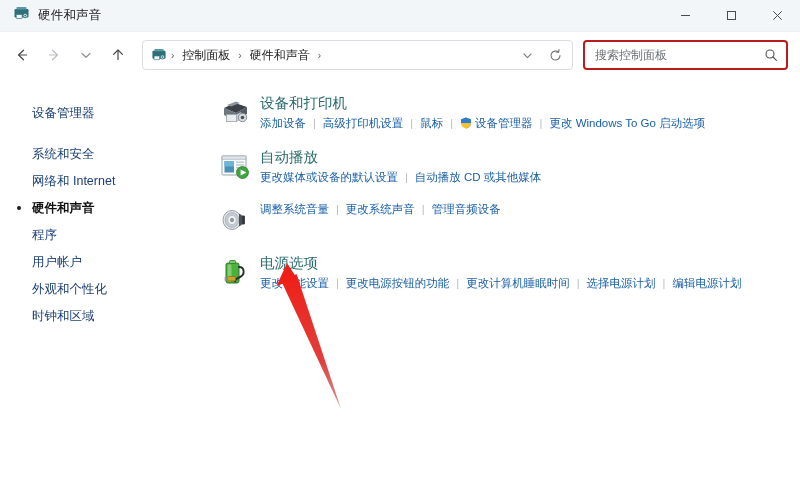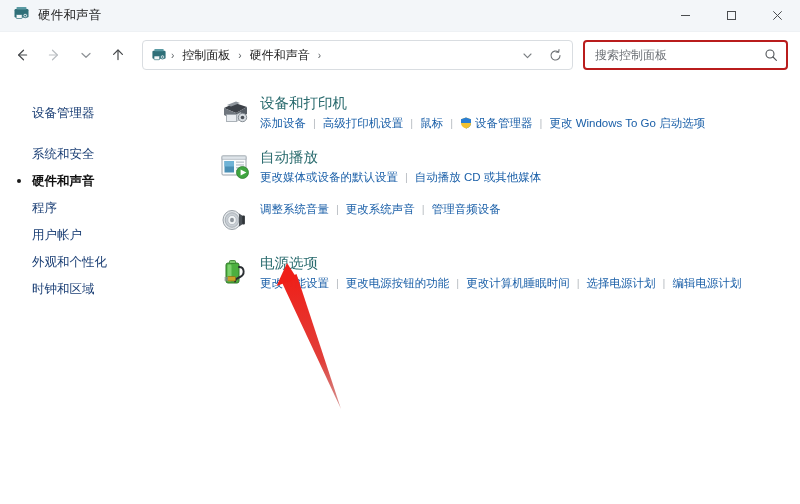--- a/index.html
+++ b/index.html
@@ -334,20 +334,21 @@
       </span>
     </div>
   </div>
 
   <div class="body">
 
     <div class="sidebar">
       <div class="side-item link">设备管理器</div>
       <div class="side-gap"></div>
       <div class="side-item link">系统和安全</div>
+      <div class="side-item link">网络和 Internet</div>
       <div class="side-item active">硬件和声音</div>
       <div class="side-item link">程序</div>
       <div class="side-item link">用户帐户</div>
       <div class="side-item link">外观和个性化</div>
       <div class="side-item link">时钟和区域</div>
     </div>
 
     <div class="content">
 
       <div class="section">

